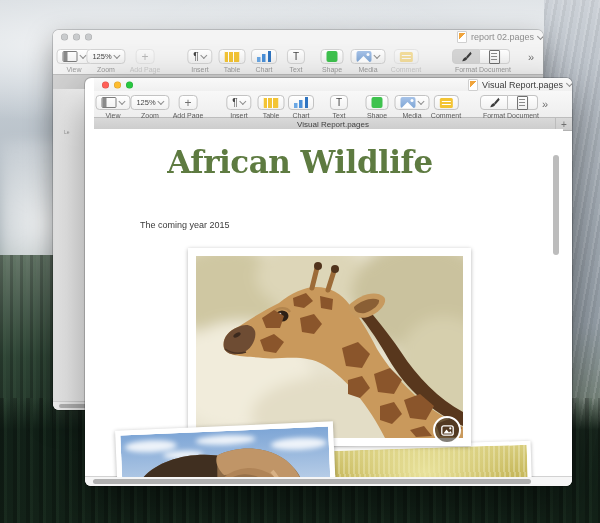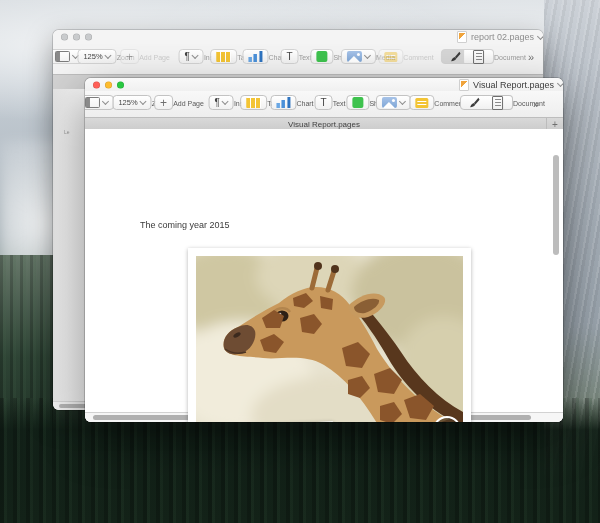--- a/index.html
+++ b/index.html
@@ -26,41 +26,41 @@
   .forest{position:absolute;left:0;right:0;bottom:0;height:125px;
     background:linear-gradient(180deg,rgba(18,32,23,0) 0,rgba(16,30,22,.92) 32px,#132218 100%);}
   .forest::after{content:"";position:absolute;inset:0;opacity:.55;
     background:repeating-linear-gradient(90deg,rgba(0,0,0,.4) 0 4px,rgba(52,82,58,.3) 4px 7px,transparent 7px 13px);}
 
   
   .win{position:absolute;border-radius:6px;overflow:hidden;background:#fff;
        box-shadow:0 0 0 1px rgba(0,0,0,.18),0 18px 45px rgba(0,0,0,.48);}
   .win.back{left:53px;top:30px;width:490px;height:380px;
        box-shadow:0 0 0 1px rgba(0,0,0,.15),0 10px 28px rgba(0,0,0,.38);}
-  .win.front{left:85px;top:78px;width:478px;height:344px;}
+  .win.front{left:85px;top:78px;width:478px;height:408px;padding-left:9px;}
 
   .titlebar{position:relative;display:flex;align-items:center;justify-content:flex-end;
        background:linear-gradient(#f9f9f9,#f0f0f0);}
   .back .titlebar{height:14px;background:#f4f4f4;}
   .front .titlebar{height:13px;}
   .lights{position:absolute;left:8px;top:50%;transform:translateY(-50%);display:flex;}
   .tl{width:7px;height:7px;border-radius:50%;margin-right:5px;box-shadow:inset 0 0 0 .5px rgba(0,0,0,.18);}
   .tl.red{background:#ff5f57}.tl.yellow{background:#febc2e}.tl.green{background:#28c840}
   .tl.gray{background:#c9cbcd}
   .titletext{font-size:9px;color:#3c3c3c;display:flex;align-items:center;gap:4px;}
   .back .titletext{color:#8d8d8d;}
   .proxy{width:8px;height:10px;background:#fff;border:1px solid #cfcfcf;border-radius:1px;position:relative;}
   .proxy::after{content:"";position:absolute;inset:1px;background:linear-gradient(135deg,#f0a43c 0 46%,transparent 46%);}
   .chev{width:4px;height:4px;border-right:1.2px solid #909090;border-bottom:1.2px solid #909090;
         transform:rotate(45deg);display:inline-block;margin-top:-2px;}
 
   .toolbar{position:relative;border-bottom:1px solid #bdbdbd;background:linear-gradient(#f8f8f8,#eeeeee);}
   .front .toolbar{height:26px;}
   .back .toolbar{height:30px;background:#f3f3f3;}
-  .tb-item{position:absolute;top:4px;display:flex;align-items:center;transform:translateX(-50%);}
+  .tb-item{position:absolute;top:4px;display:flex;flex-direction:column;align-items:center;transform:translateX(-50%);}
   .back .tb-item{top:5px;}
   .tbtn{height:15px;min-width:16px;box-sizing:border-box;padding:0 5px;display:flex;align-items:center;justify-content:center;gap:3px;
         background:linear-gradient(#ffffff,#f1f1f1);border:1px solid #c3c3c3;border-radius:4px;}
   .back .tbtn{border-color:#d3d3d3;}
   .tb-label{font-size:7px;color:#5a5a5a;margin-top:2px;white-space:nowrap;}
   .back .tb-label{color:#9b9b9b;}
   .muted{opacity:.45;}
   .zoomtxt{font-size:7.5px;color:#444;}
   .glyph{font-size:10px;color:#444;line-height:1;}
   .plus{font-size:12px;color:#6f6f6f;line-height:1;font-weight:300;}
@@ -355,20 +355,21 @@
       <span class="tb-label">Document</span>
     </div>
     <span class="overflow">»</span>
   </div>
   <div class="tabbar">
     <span class="tabtext">Visual Report.pages</span>
     <span class="newtab">+</span>
   </div>
 
   <div class="page">
+    <div class="doc-title">African Wildlife</div>
     <div class="doc-note">The coming year 2015</div>
 
     <div class="photo savanna">
       <div class="photo-inner">
           <div class="grass"></div>
         </div>
     </div>
 
     <div class="photo giraffe">
       <div class="photo-inner">

